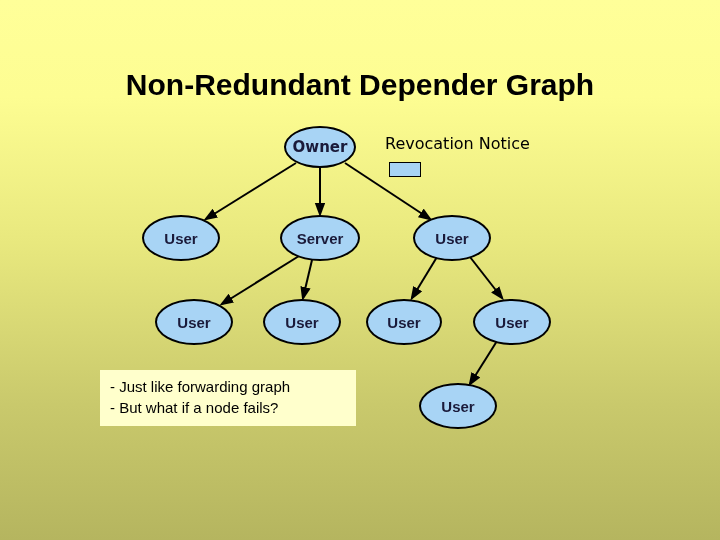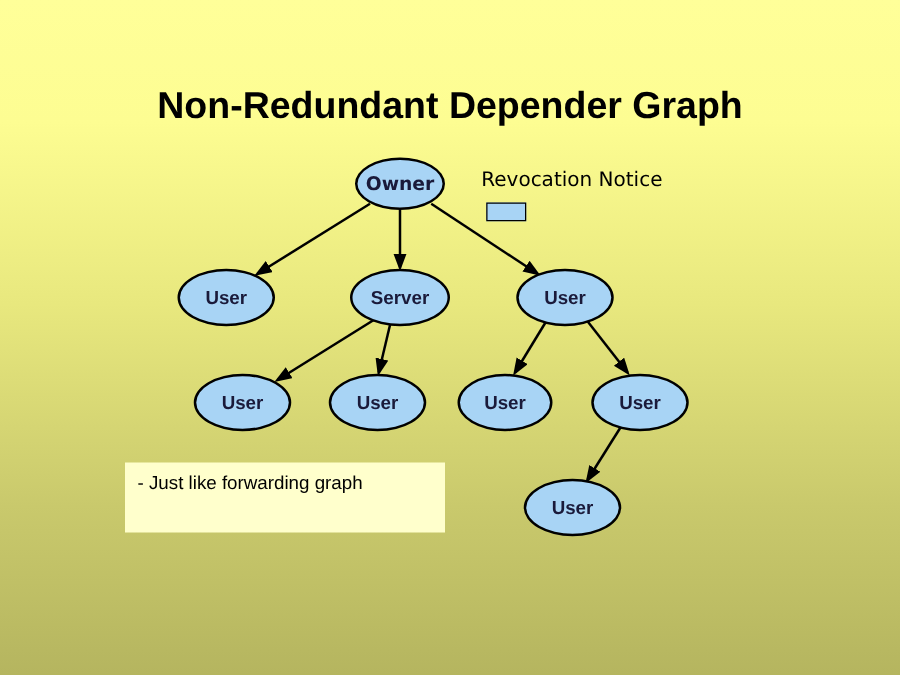--- a/index.html
+++ b/index.html
@@ -158,15 +158,16 @@
 
   <div class="node" style="left:419px; top:383px; width:78px; height:46px;">
     <span class="node-label">User</span>
   </div>
 
   <div id="legend-text">Revocation Notice</div>
   <div id="legend-swatch"></div>
 
   <div id="caption">
     <div class="caption-line">- Just like forwarding graph</div>
+    <div class="caption-line">- But what if a node fails?</div>
   </div>
 
 </div>
 
 </body></html>

